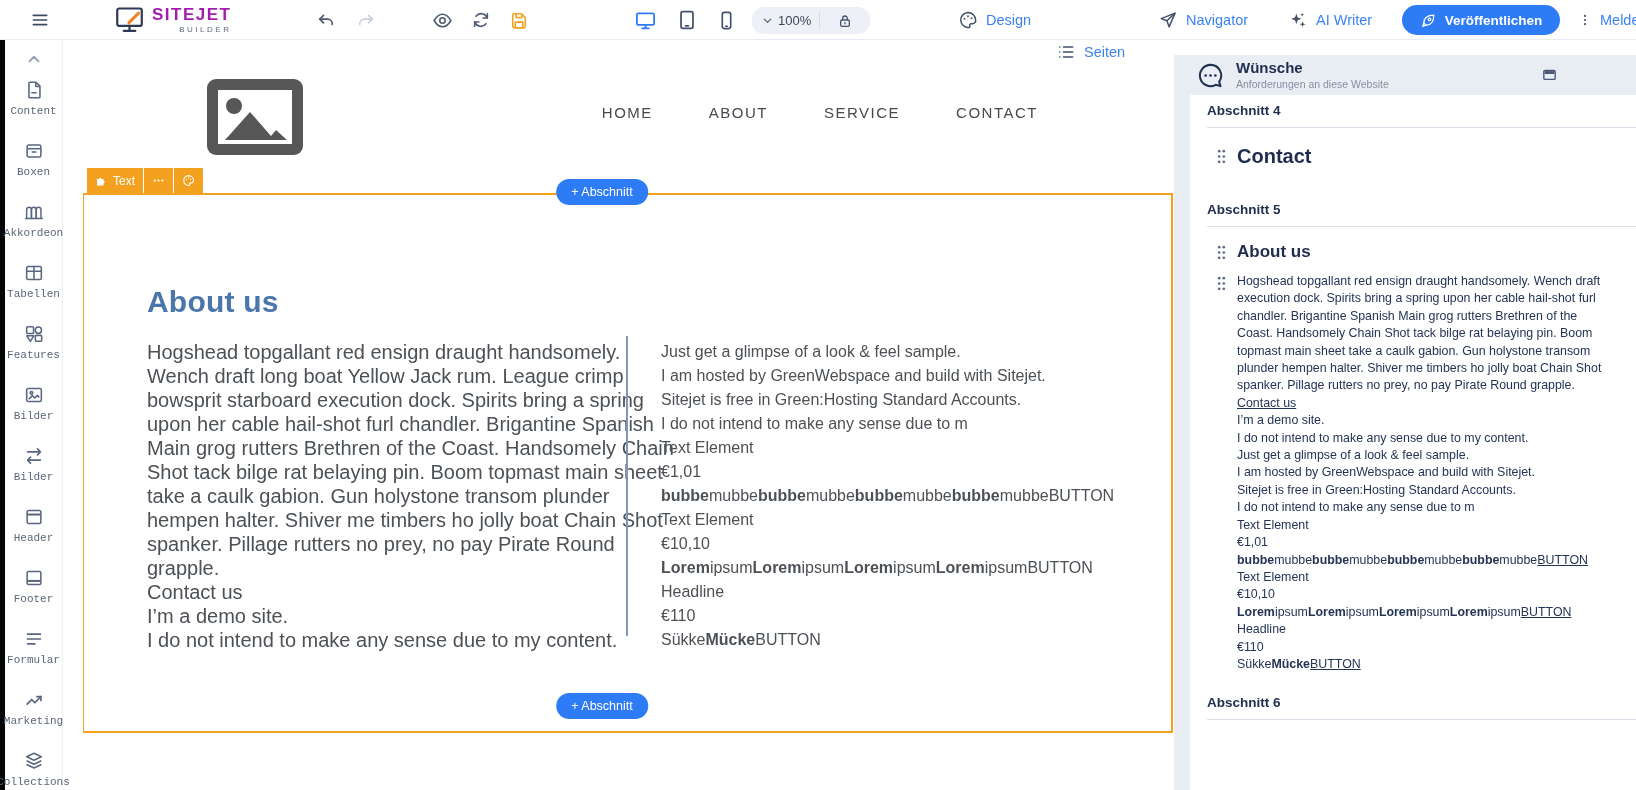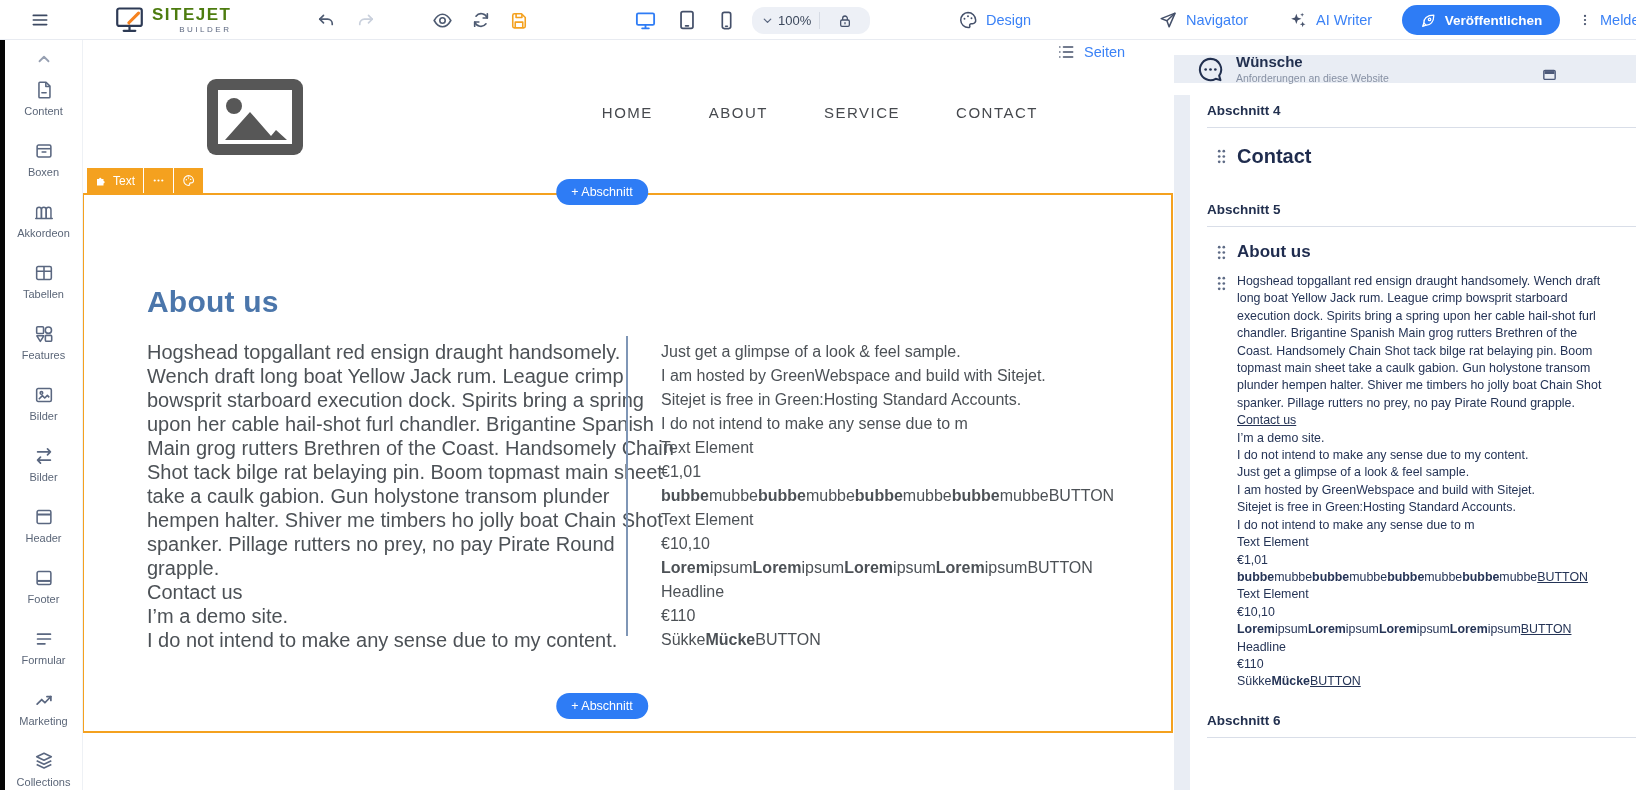--- a/index.html
+++ b/index.html
@@ -9,34 +9,34 @@
   .b { font-weight:700; }
   .u { text-decoration:underline; }
 
   
   #toolbar { position:absolute; left:0; top:0; width:1636px; height:40px; background:#fff;
     border-bottom:1px solid #e8ebf1; z-index:30; }
   .tbtn { position:absolute; display:flex; align-items:center; gap:8px; height:30px; top:5px;
     color:#2d3a55; font-size:14px; cursor:pointer; }
   .tb-label { color:#3b82f6; font-size:14.5px; font-weight:500; }
   #logo-wrap { position:absolute; left:114px; top:4px; display:flex; align-items:center; gap:7px; }
-  #logo-text-main { color:#4d7c0f; font-size:17px; font-weight:800; letter-spacing:1.5px; line-height:17px; }
+  #logo-text-main { color:#a21caf; font-size:17px; font-weight:800; letter-spacing:1.5px; line-height:17px; }
   #logo-text-sub { color:#5d6880; font-size:8px; letter-spacing:2.5px; text-align:right; margin-top:2px; }
   #zoom-pill { position:absolute; left:752px; top:7px; width:118px; height:27px; background:#edf0f6;
     border-radius:12px; display:flex; align-items:center; }
   #zoom-pill .zv { font-size:13px; color:#3c485c; margin:0 8px 0 4px; }
   #zoom-pill .sep { width:1px; height:17px; background:#d6dbe4; }
   #publish-btn { position:absolute; left:1402px; top:5px; width:158px; height:30px; border-radius:16px;
     background:#2e7cf5; color:#fff; display:flex; align-items:center; justify-content:center; gap:8px;
     font-size:13.5px; font-weight:600; border:none; cursor:pointer; }
 
   
   #edge-strip { position:absolute; left:0; top:40px; width:5px; height:750px; background:#060606; }
-  #sidebar { position:absolute; left:5px; top:40px; width:78px; height:750px; background:#fff;
-    border-right:1px solid #eef1f5; display:flex; flex-direction:column; align-items:center; }
+  #sidebar { position:absolute; left:5px; top:40px; width:58px; height:750px; background:#fff;
+    border-right:1px solid #eef1f5; display:flex; flex-direction:column; align-items:center;font-family:Liberation Mono, monospace; }
   #sb-collapse { margin-top:10px; cursor:pointer; }
   #sb-items { margin-top:11px; display:flex; flex-direction:column; }
   .sb-item { height:61px; width:78px; display:flex; flex-direction:column; align-items:center;
     justify-content:flex-start; cursor:pointer; }
   .sb-item .lbl { font-size:11px; color:#5b6678; margin-top:4px; white-space:nowrap; }
 
   
   #canvas { position:absolute; left:83px; top:40px; width:1090px; height:750px; background:#fff; overflow:hidden; }
   #site-logo { position:absolute; left:122px; top:38px; }
   #site-nav { position:absolute; right:135px; top:64px; display:flex; gap:56px; }
@@ -54,21 +54,21 @@
   #about-heading { position:absolute; left:64px; top:245px; font-size:30px; font-weight:700;
     color:#4b76ab; letter-spacing:.2px; }
   #col-left { position:absolute; left:64px; top:300px; font-size:20px; line-height:24px; color:#4c5156;
     white-space:pre; }
   #col-divider { position:absolute; left:543px; top:296px; width:2px; height:300px; background:#7f96b6; }
   #col-right { position:absolute; left:578px; top:300px; font-size:16px; line-height:24px; color:#4c5156; }
   #col-right div { white-space:pre; }
 
   
   #panel { position:absolute; left:1174px; top:40px; width:462px; height:750px; background:#fff; }
-  #panel-header { position:absolute; left:0; top:15px; width:462px; height:28px; background:#e9edf4;
+  #panel-header { position:absolute; left:0; top:15px; width:462px; height:40px; background:#e9edf4;
     display:flex; align-items:center; }
   #panel-header .ttl { font-size:15px; font-weight:700; color:#22304f; line-height:16px; }
   #panel-header .sub { font-size:10.5px; color:#8690a3; margin-top:2px; }
   #panel-gutter { position:absolute; left:0; top:55px; width:16px; height:695px; background:#e9edf4; }
   #panel-content { position:absolute; left:33px; top:55px; width:429px; }
   .sec-heading { font-size:13.5px; font-weight:700; color:#22304f; }
   .sec-divider { border-bottom:1px solid #d9dee8; margin-top:9px; }
   .entry-row { display:flex; align-items:center; gap:11px; padding-left:10px; }
   .entry-row.top { align-items:flex-start; }
   .entry-title-lg { font-size:20px; font-weight:700; color:#1f2c4e; }
@@ -539,21 +539,20 @@
             <circle cx="2.2" cy="2.2" r="1.35"></circle>
             <circle cx="6.8" cy="2.2" r="1.35"></circle>
             <circle cx="2.2" cy="7.5" r="1.35"></circle>
             <circle cx="6.8" cy="7.5" r="1.35"></circle>
             <circle cx="2.2" cy="12.8" r="1.35"></circle>
             <circle cx="6.8" cy="12.8" r="1.35"></circle>
           </svg>
       </span>
       <div id="panel-para">
           <div><span>Hogshead topgallant red ensign draught handsomely. Wench draft</span></div>
-          <div><span>long boat Yellow Jack rum. League crimp bowsprit starboard</span></div>
           <div><span>execution dock. Spirits bring a spring upon her cable hail-shot furl</span></div>
           <div><span>chandler. Brigantine Spanish Main grog rutters Brethren of the</span></div>
           <div><span>Coast. Handsomely Chain Shot tack bilge rat belaying pin. Boom</span></div>
           <div><span>topmast main sheet take a caulk gabion. Gun holystone transom</span></div>
           <div><span>plunder hempen halter. Shiver me timbers ho jolly boat Chain Shot</span></div>
           <div><span>spanker. Pillage rutters no prey, no pay Pirate Round grapple.</span></div>
           <div><span class="u">Contact us</span></div>
           <div><span>I’m a demo site.</span></div>
           <div><span>I do not intend to make any sense due to my content.</span></div>
           <div><span>Just get a glimpse of a look &amp; feel sample.</span></div>

